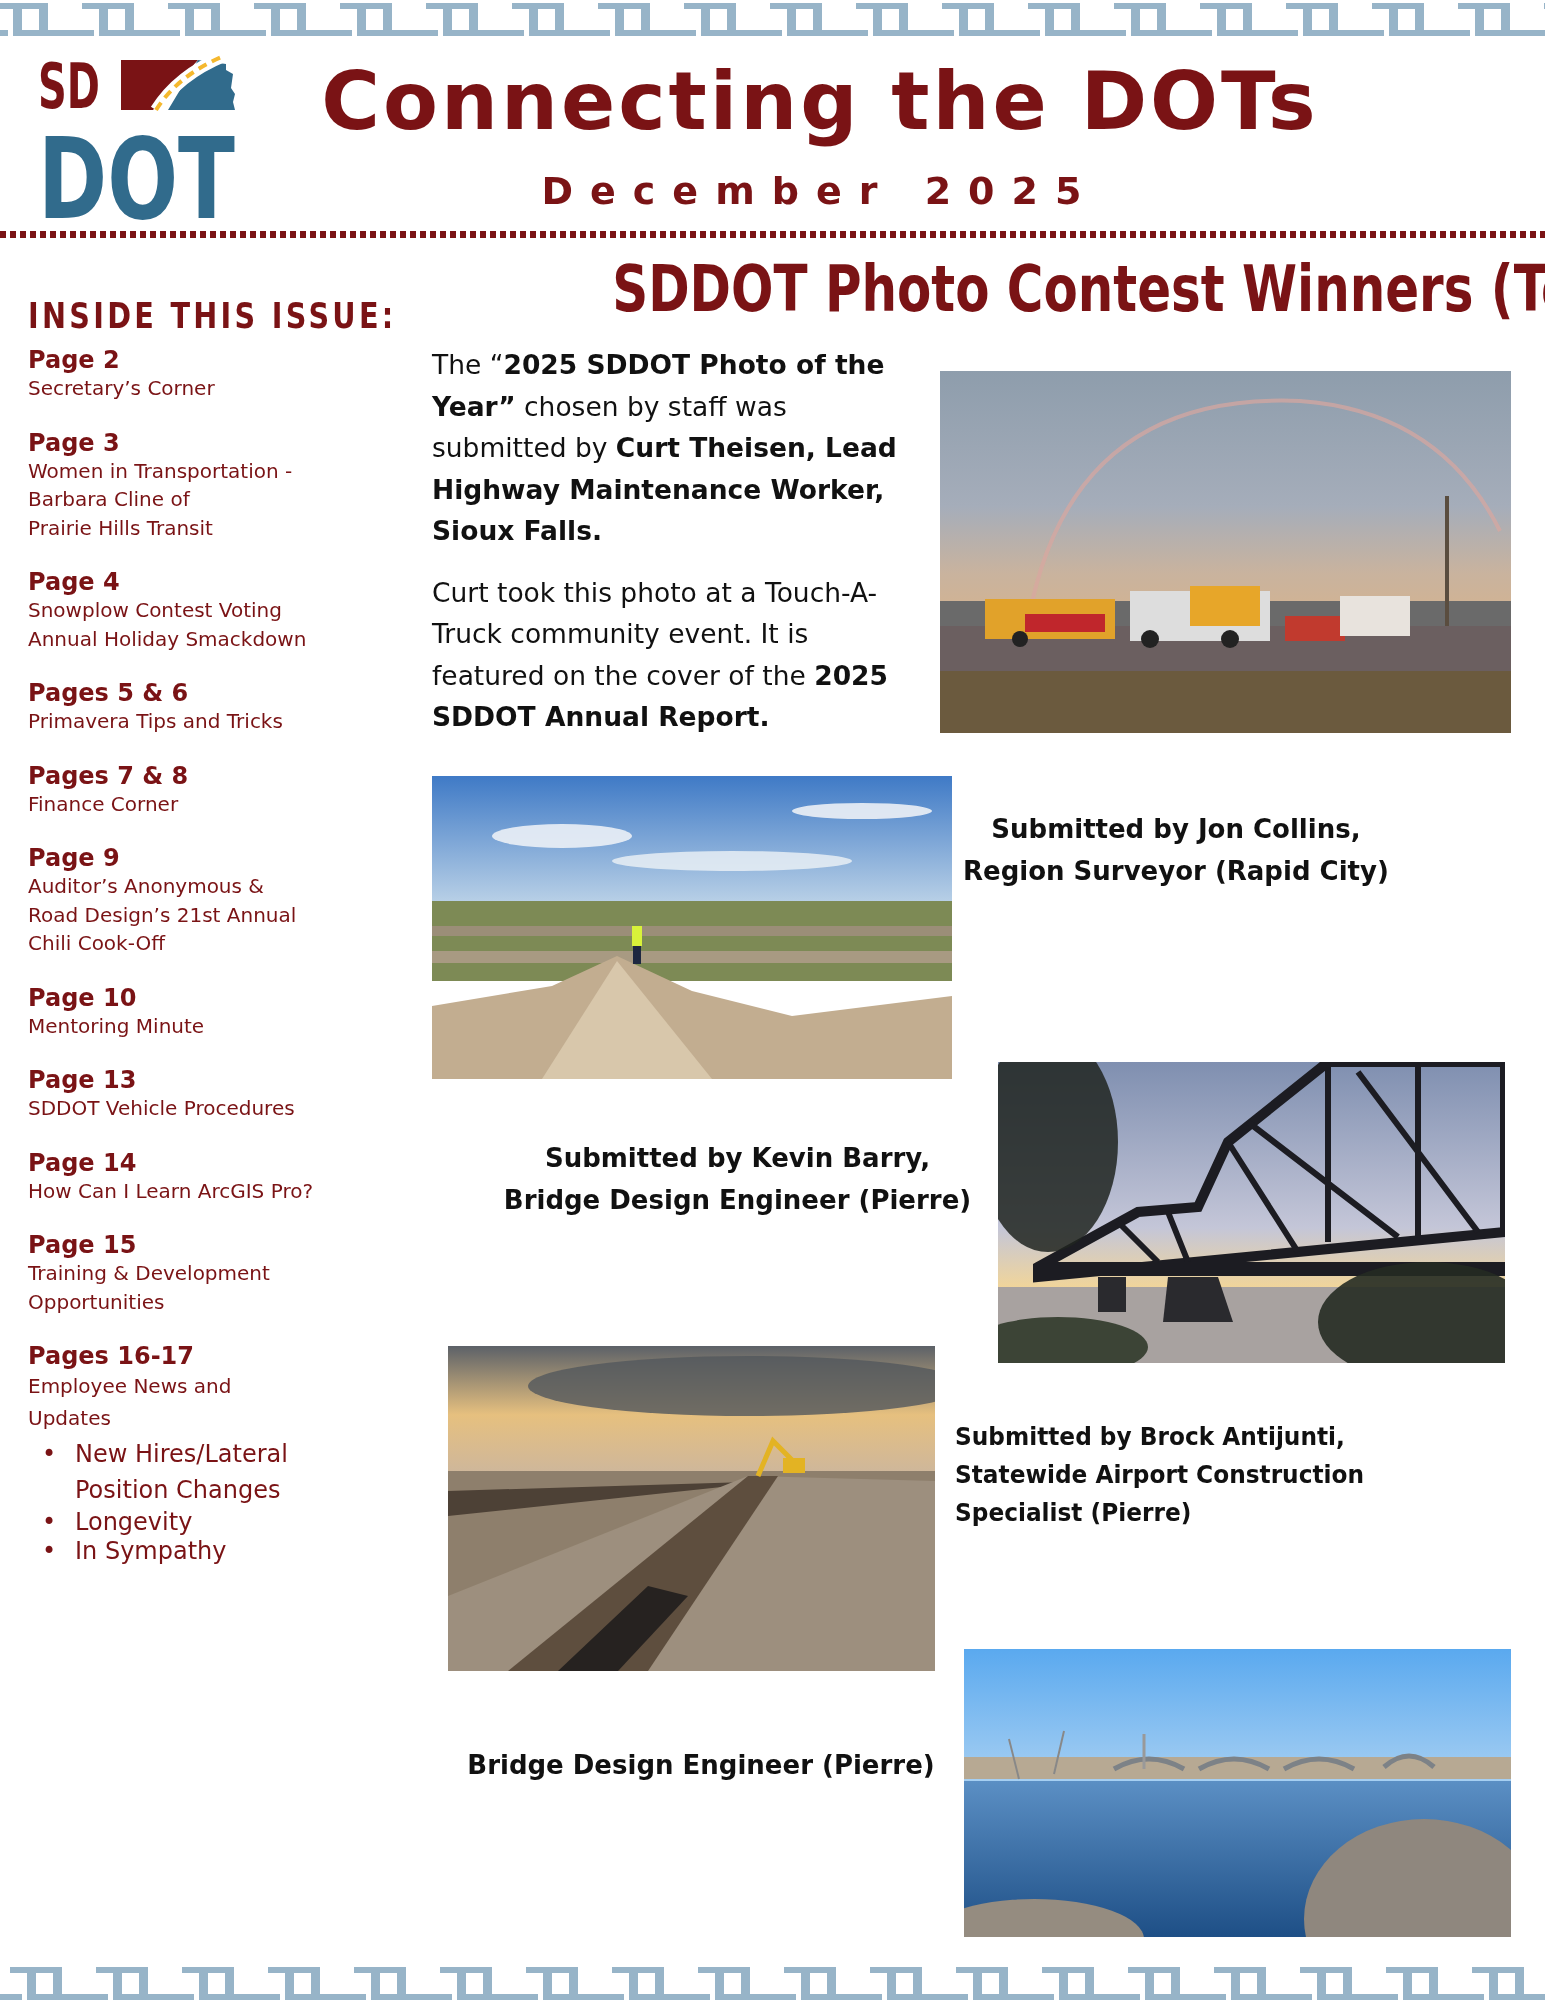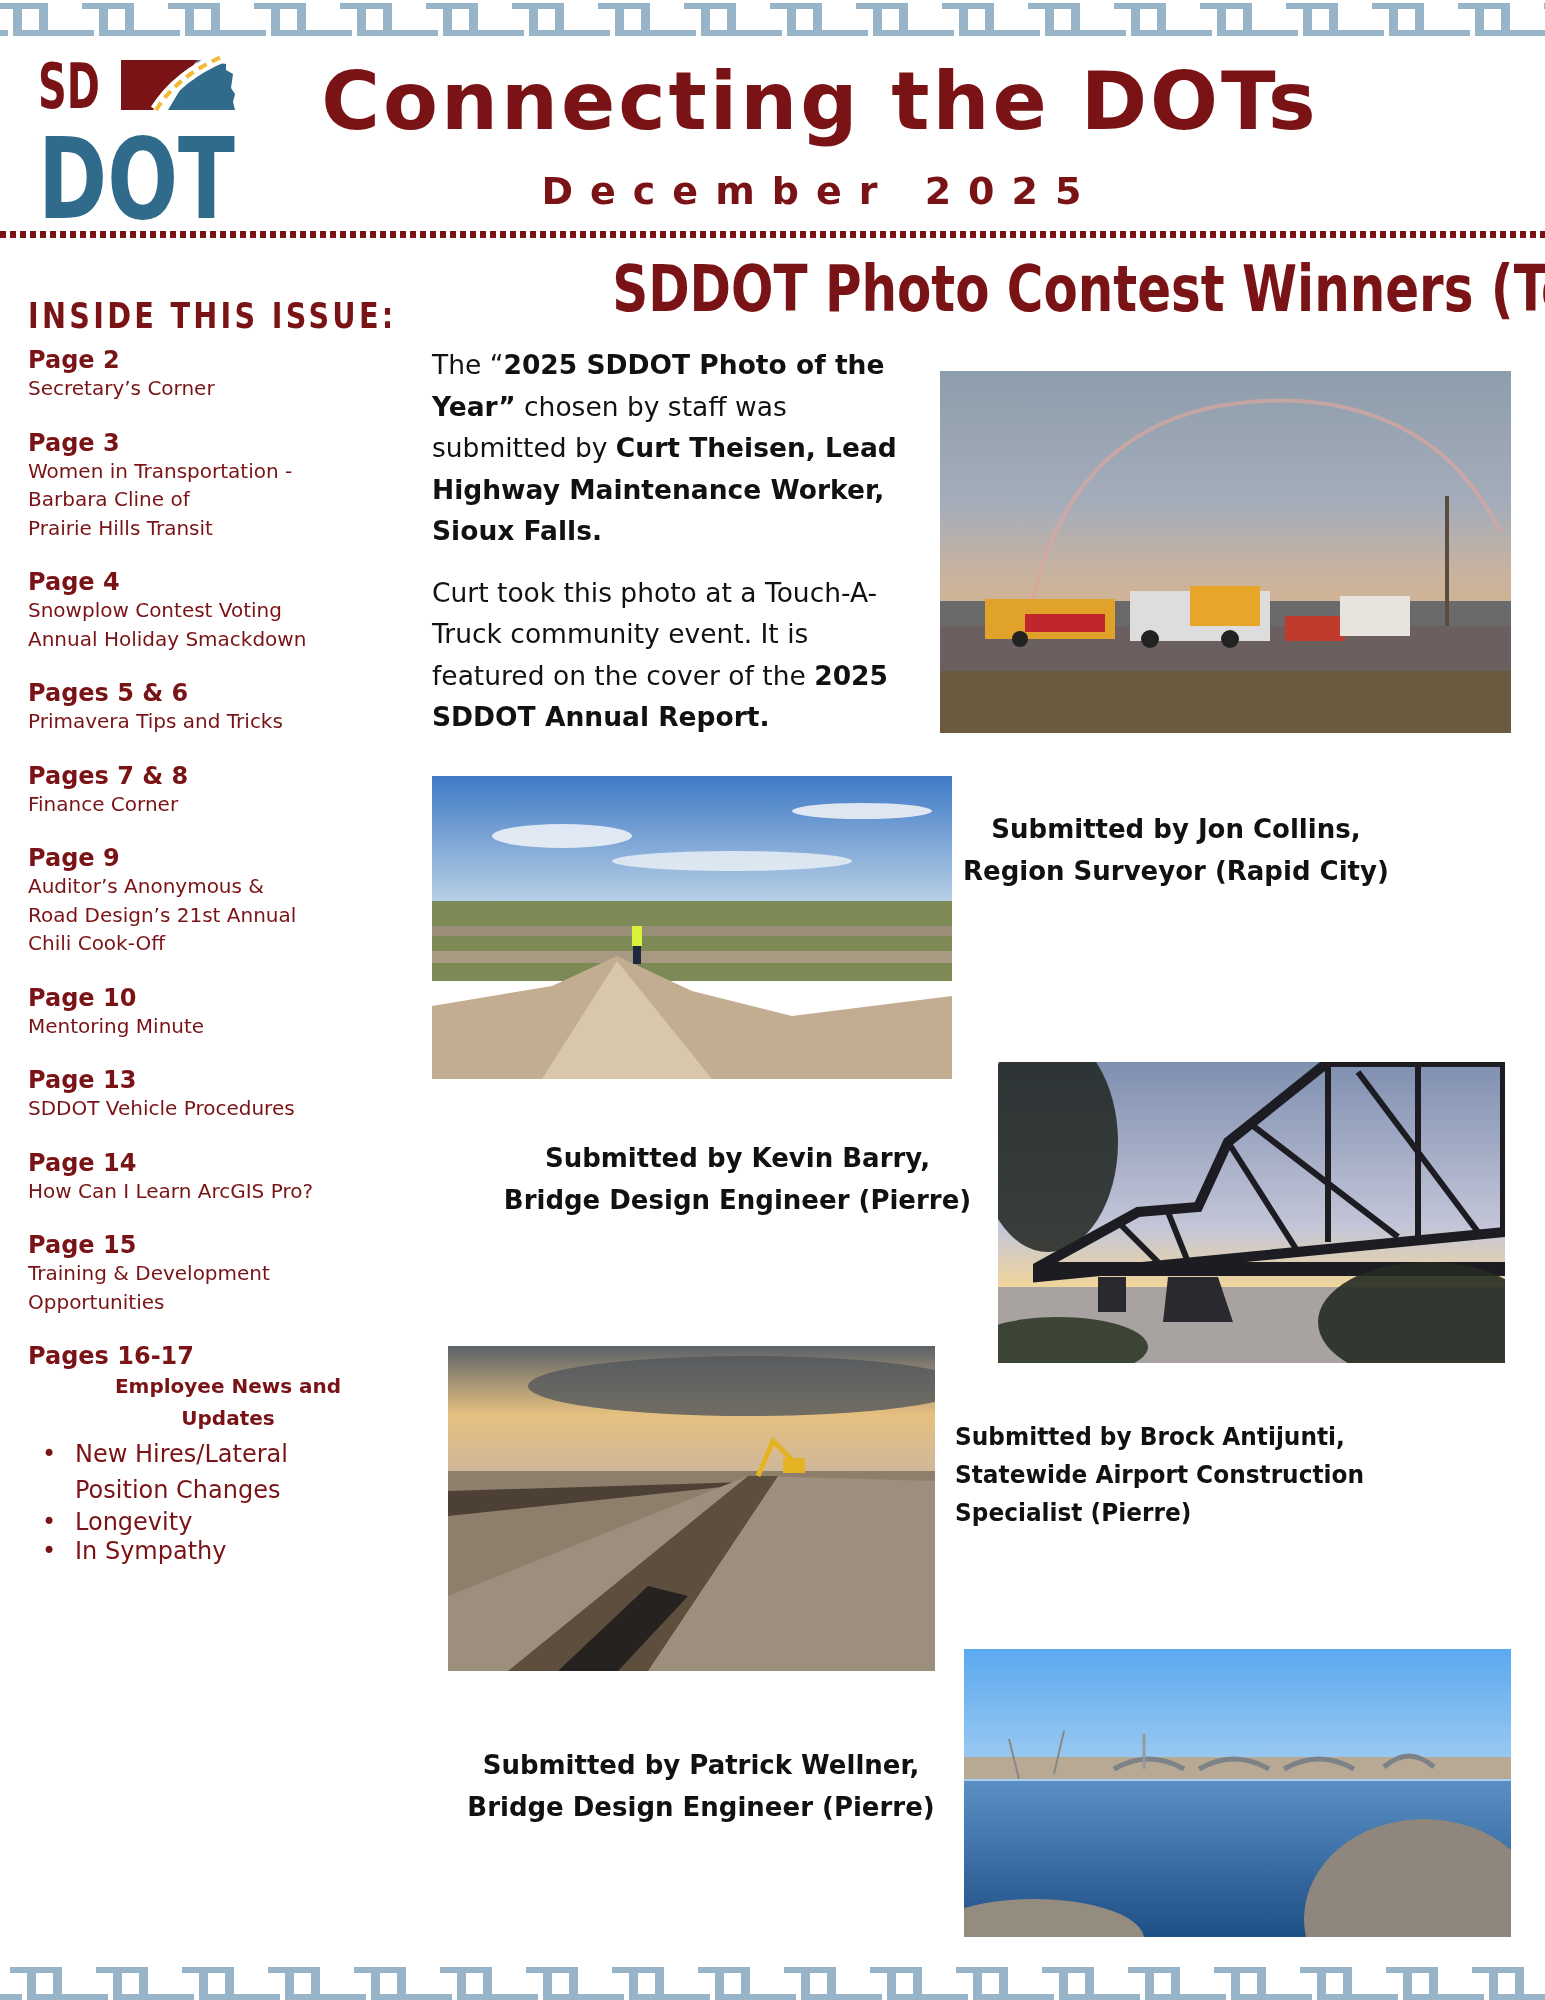--- a/index.html
+++ b/index.html
@@ -121,21 +121,21 @@
     <div class="toc-page">Page 14</div>
     <div class="toc-desc">How Can I Learn ArcGIS Pro?</div>
   </div>
   <div class="toc-item">
     <div class="toc-page">Page 15</div>
     <div class="toc-desc">Training &amp; Development
 Opportunities</div>
   </div>
   <div class="toc-item">
     <div class="toc-page">Pages 16-17</div>
-    <div class="toc-page toc-desc" style="font-weight:bold;line-height:32px;text-align:center;">Employee News and
+    <div class="toc-page toc-desc" style="font-weight:normal;line-height:32px;">Employee News and
 Updates</div>
     <ul class="toc-sub">
       <li class="tall">
         <span class="bullet">•</span>
         <span style="white-space:pre-line">New Hires/Lateral
 Position Changes</span>
       </li>
       <li>
         <span class="bullet">•</span>
         <span>Longevity</span>
@@ -259,21 +259,20 @@
   </svg>
 </div>
 
 <div class="caption narrow" style="left:955px; top:1418px;">
   <div>Submitted by Brock Antijunti,</div>
   <div>Statewide Airport Construction</div>
   <div>Specialist (Pierre)</div>
 </div>
 
 <div class="caption right" style="left:460px; top:1744px; width:482px;">
-  <div>Submitted by Patrick Wellner,</div>
   <div>Bridge Design Engineer (Pierre)</div>
 </div>
 
 <div class="photo" style="left:964px; top:1649px; width:547px; height:288px;">
   <svg viewBox="0 0 547 288" preserveAspectRatio="none">
     <defs>
       <linearGradient id="sky5" x1="0" y1="0" x2="0" y2="1">
         <stop offset="0" stop-color="#5aa9ef"></stop>
           <stop offset="1" stop-color="#a8d0f2"></stop>
       </linearGradient>

